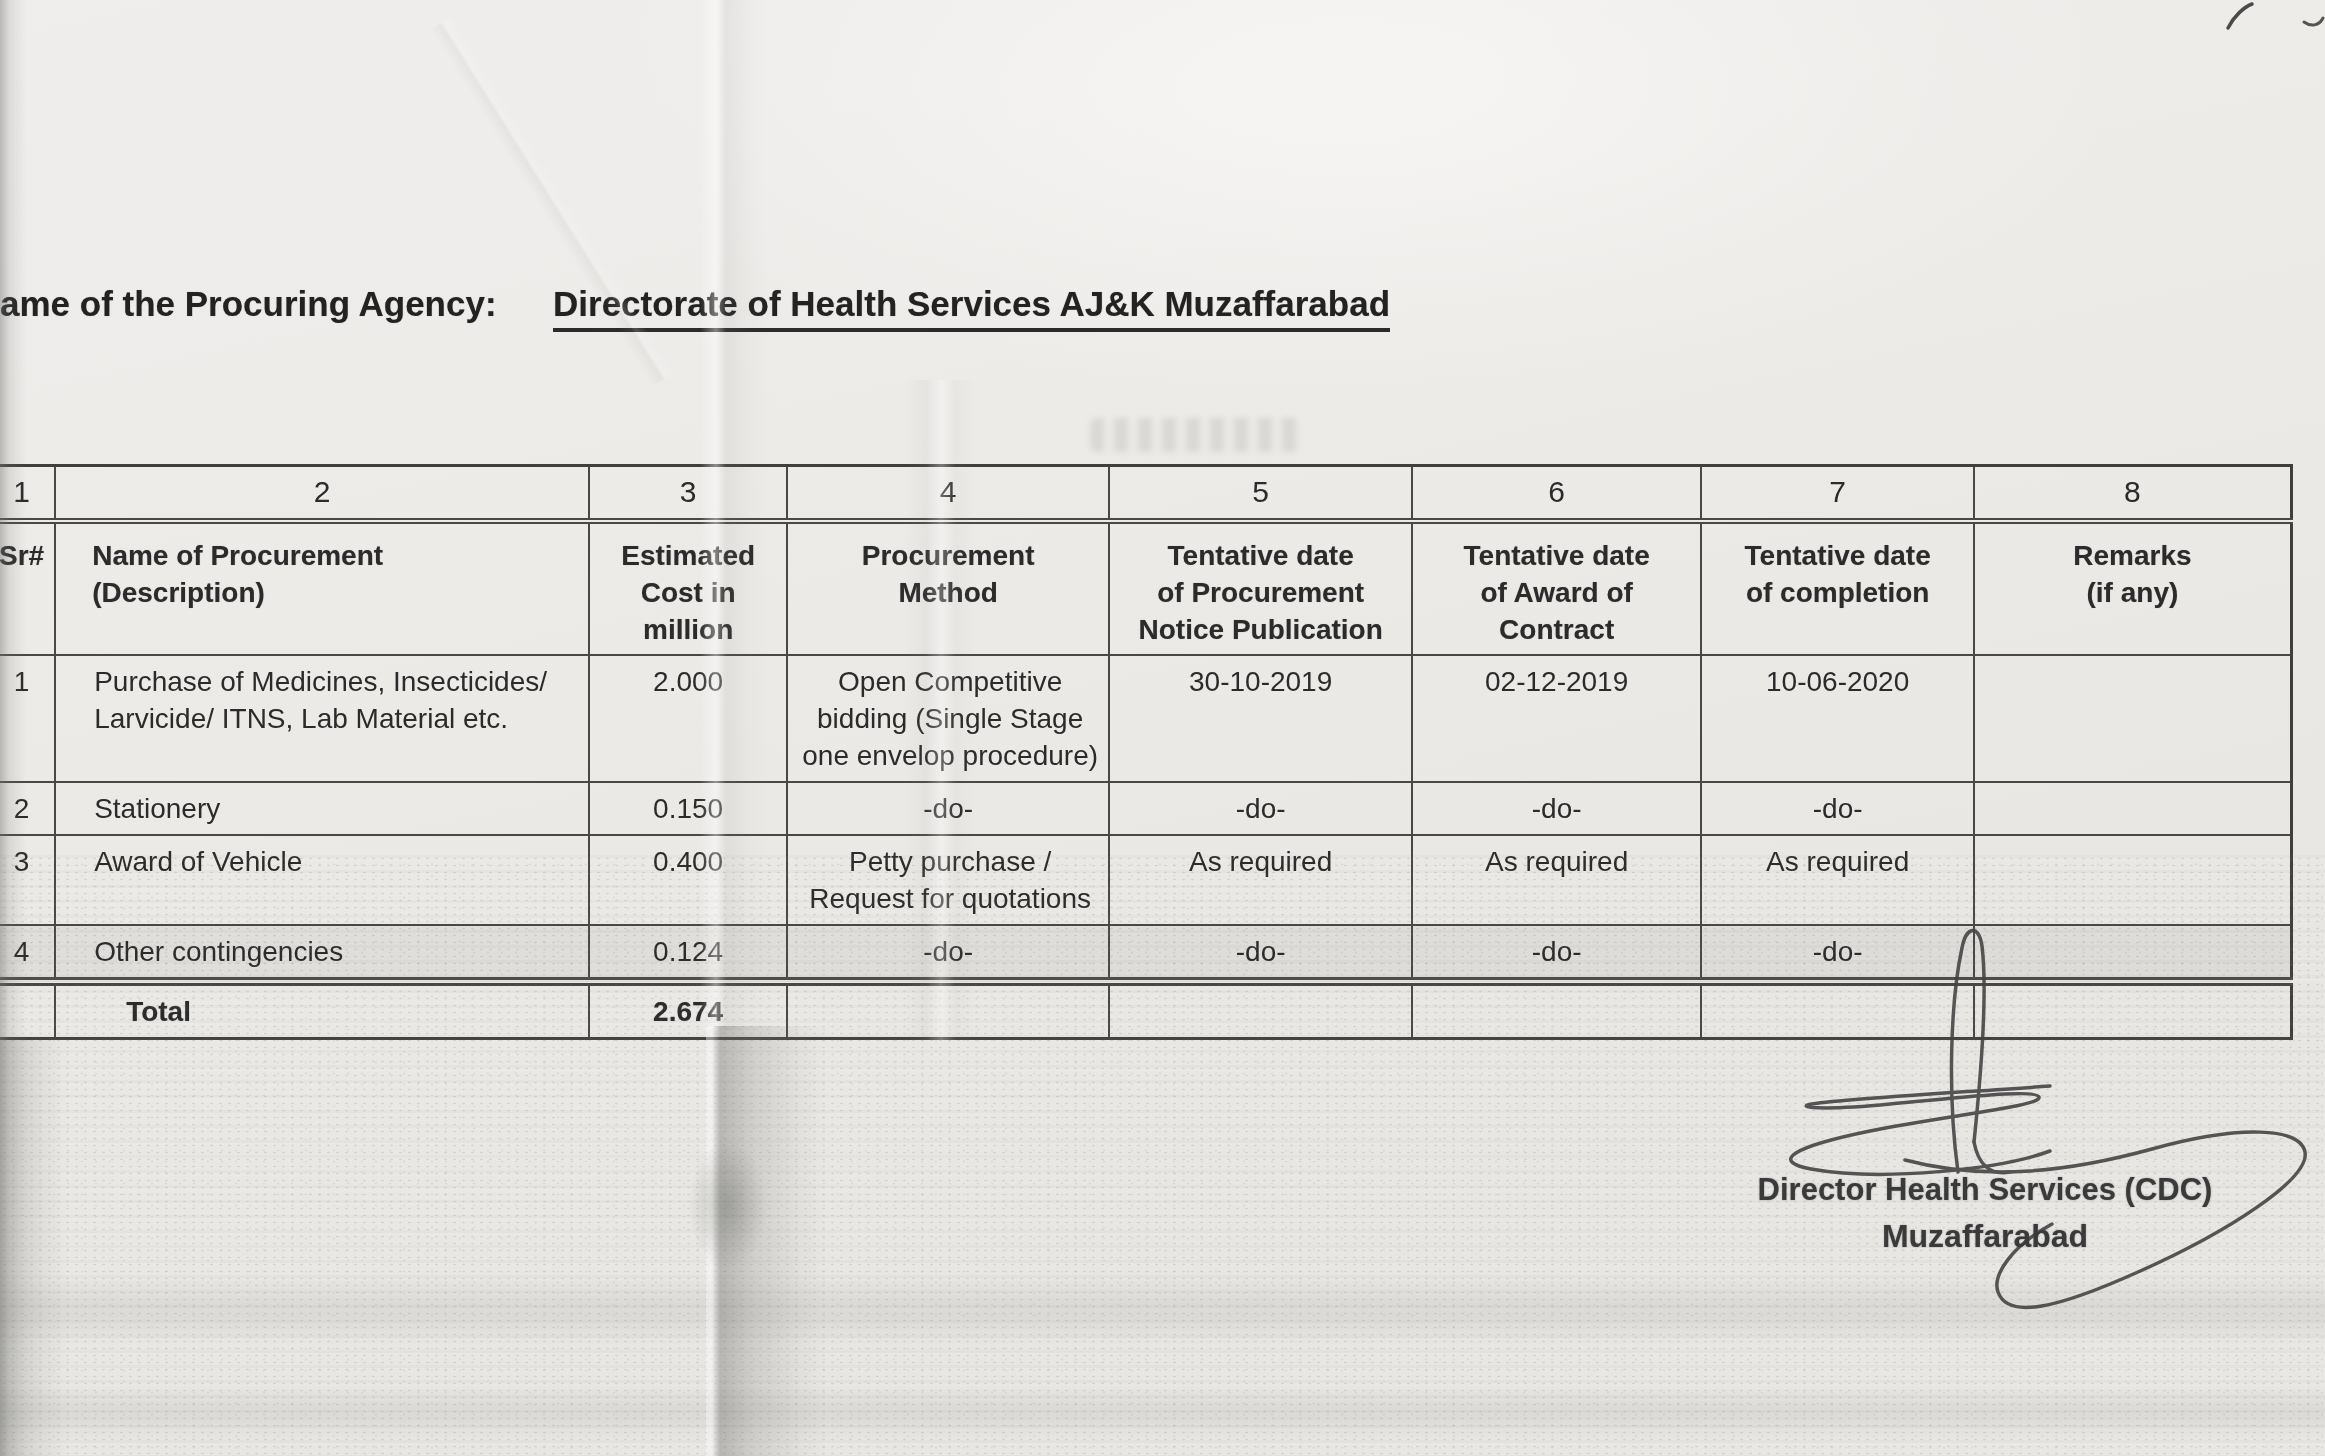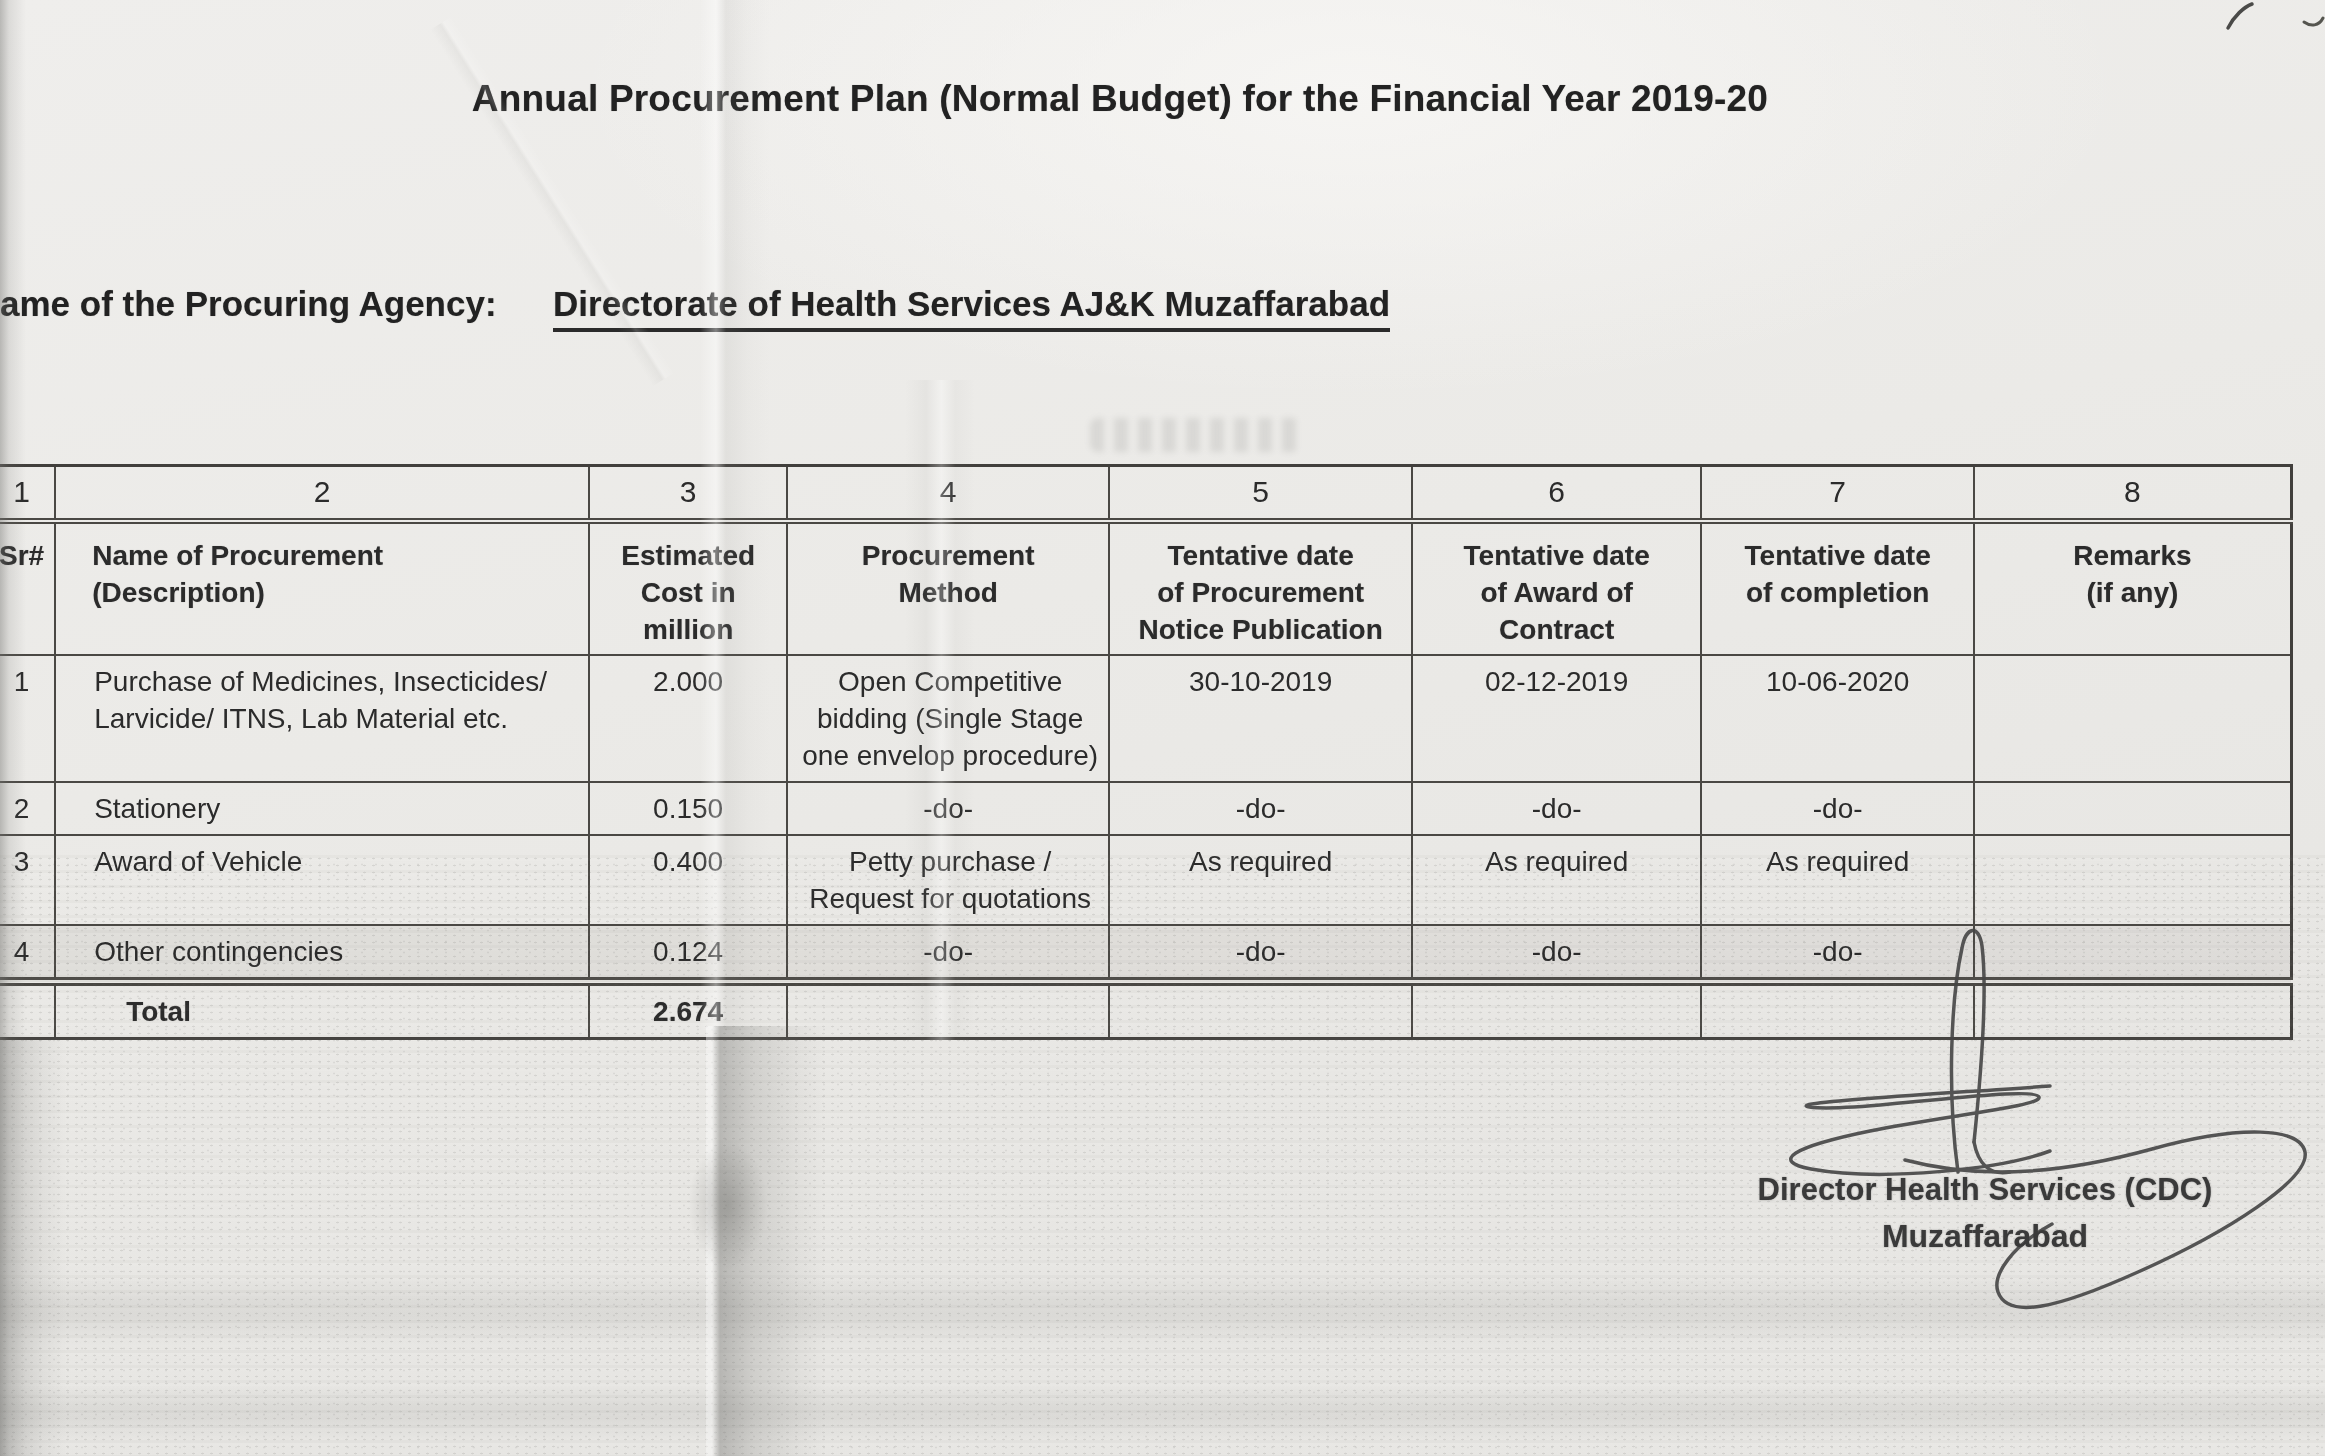--- a/index.html
+++ b/index.html
@@ -89,21 +89,21 @@
   <div class="ghost-smudge"></div>
   <div class="speckle-bottom"></div>
   <div class="streak-band" style="top:1275px;height:70px;"></div>
   <div class="streak-band" style="top:1385px;height:55px;"></div>
   <svg class="corner-marks" viewBox="0 0 125 60">
     <path d="M 28 28 C 34 16 44 7 52 4" fill="none" stroke="#4a4a48" stroke-width="3.5" stroke-linecap="round"></path>
     <path d="M 104 22 C 111 27 119 26 123 18" fill="none" stroke="#55554f" stroke-width="3" stroke-linecap="round"></path>
   </svg>
 
   <div class="title-wrap">
-    <div class="doc-title">Annual Procurement Plan (Normal Budget) for the Financial Year 2019-20</div><br>
+    <br>
   </div>
 
   <div class="agency">
     <span class="agency-label">ame of the Procuring Agency:</span>
     <span class="agency-value">Directorate of Health Services AJ&amp;K Muzaffarabad</span>
   </div>
 
   <div class="tbl-wrap">
     <table class="tbl">
       <colgroup>

